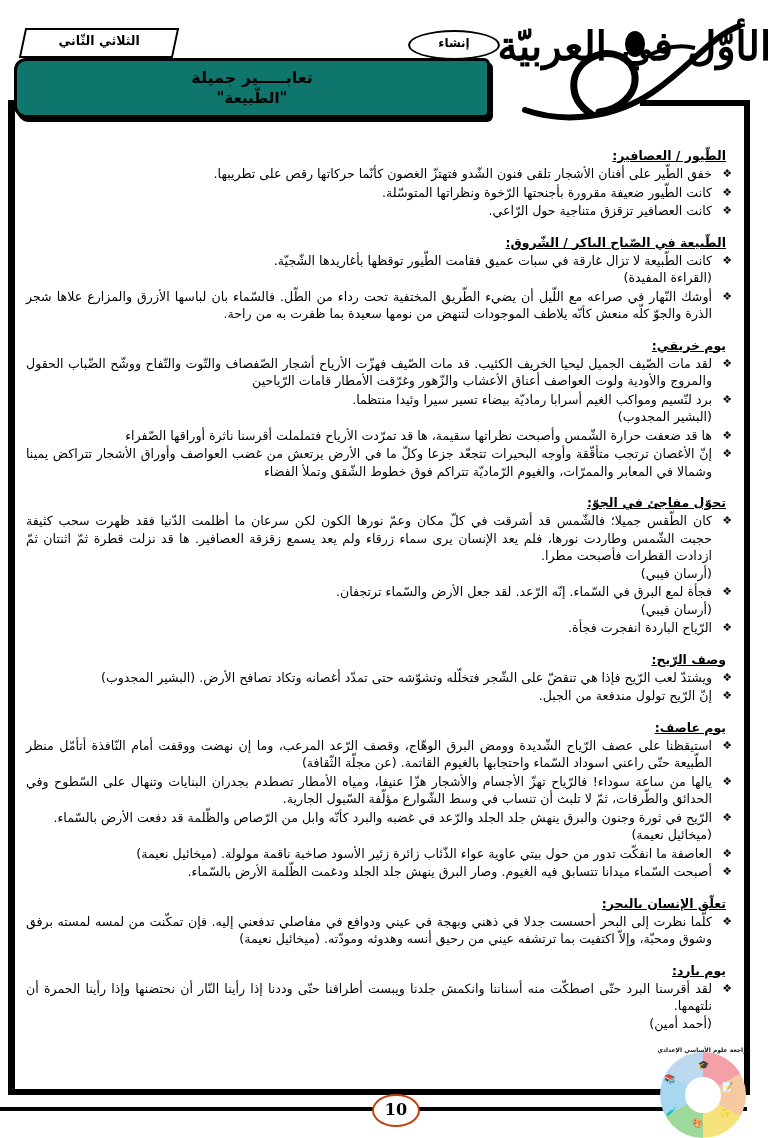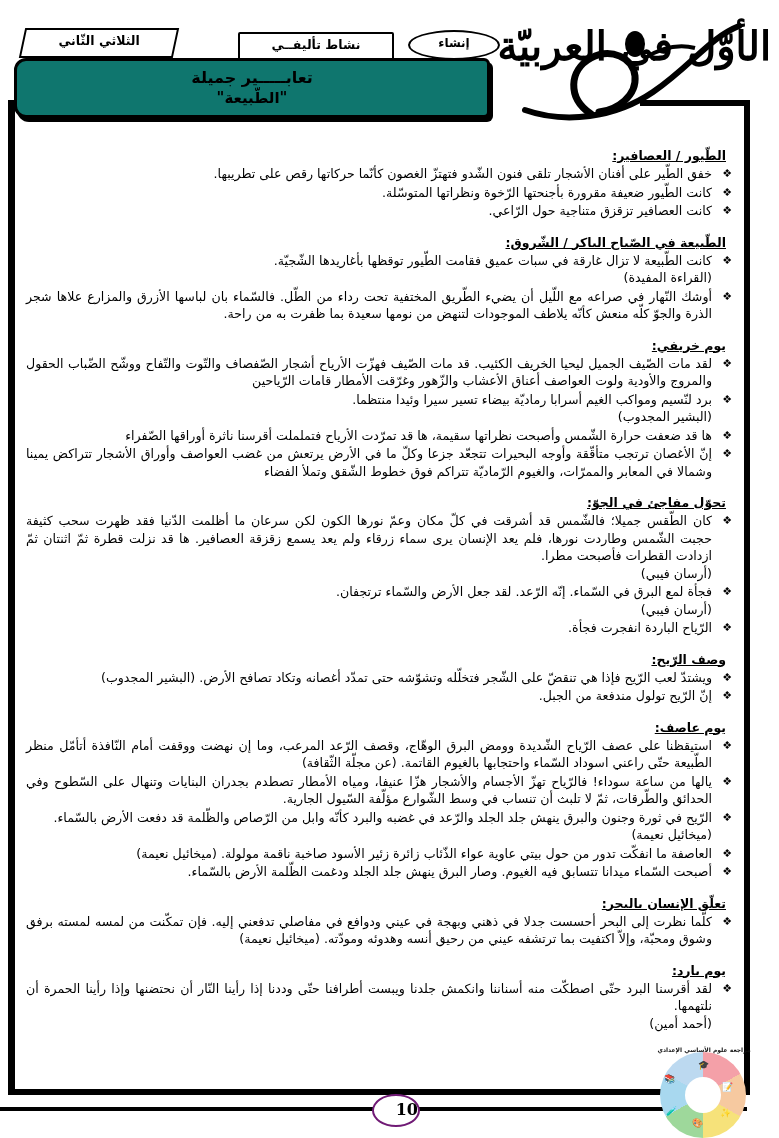--- a/index.html
+++ b/index.html
@@ -136,23 +136,23 @@
     position:absolute;left:0;top:1080px;width:779px;height:58px;
   }
   .foot-rule{
     position:absolute;left:0;top:27px;width:440px;height:4px;background:#000;
   }
   .foot-rule2{
     position:absolute;left:392px;top:27px;width:355px;height:4px;background:#000;
   }
   .pagenum{
     position:absolute;left:372px;top:14px;width:44px;height:29px;
-    border:2px solid #701a75;border-radius:50%;
+    border:2px solid #c2410c;border-radius:50%;
     background:#fff;
-    line-height:28px;
+    text-align:center;line-height:28px;
     font-size:16px;font-weight:bold;
     font-family:"DejaVu Serif","Liberation Serif",serif;
   }
   .logo-wrap{
     position:absolute;left:646px;top:-32px;width:120px;height:90px;
   }
   .logo-arc{
     position:absolute;left:14px;top:4px;width:86px;height:86px;
     border-radius:50%;
     background:
@@ -185,23 +185,20 @@
   <div class="frame-corner-tl"></div>
   <div class="frame-top-right"></div>
   <div class="frame-left"></div>
   <div class="frame-right"></div>
   <div class="frame-bottom"></div>
 
   <div class="header">
     <div class="tab tab-term">
       <span>الثلاثي الثّاني</span>
     </div>
-    <div class="tab tab-activity">
-      <span>نشاط تأليفــي</span>
-    </div>
     <div class="tab tab-ensha">
       <span>إنشاء</span>
     </div>
 
     <div class="titlebox">
       <div class="t1">تعابـــــير جميلة</div>
       <div class="t2">"الطّبيعة"</div>
     </div>
 
     <div class="calligraphy">

